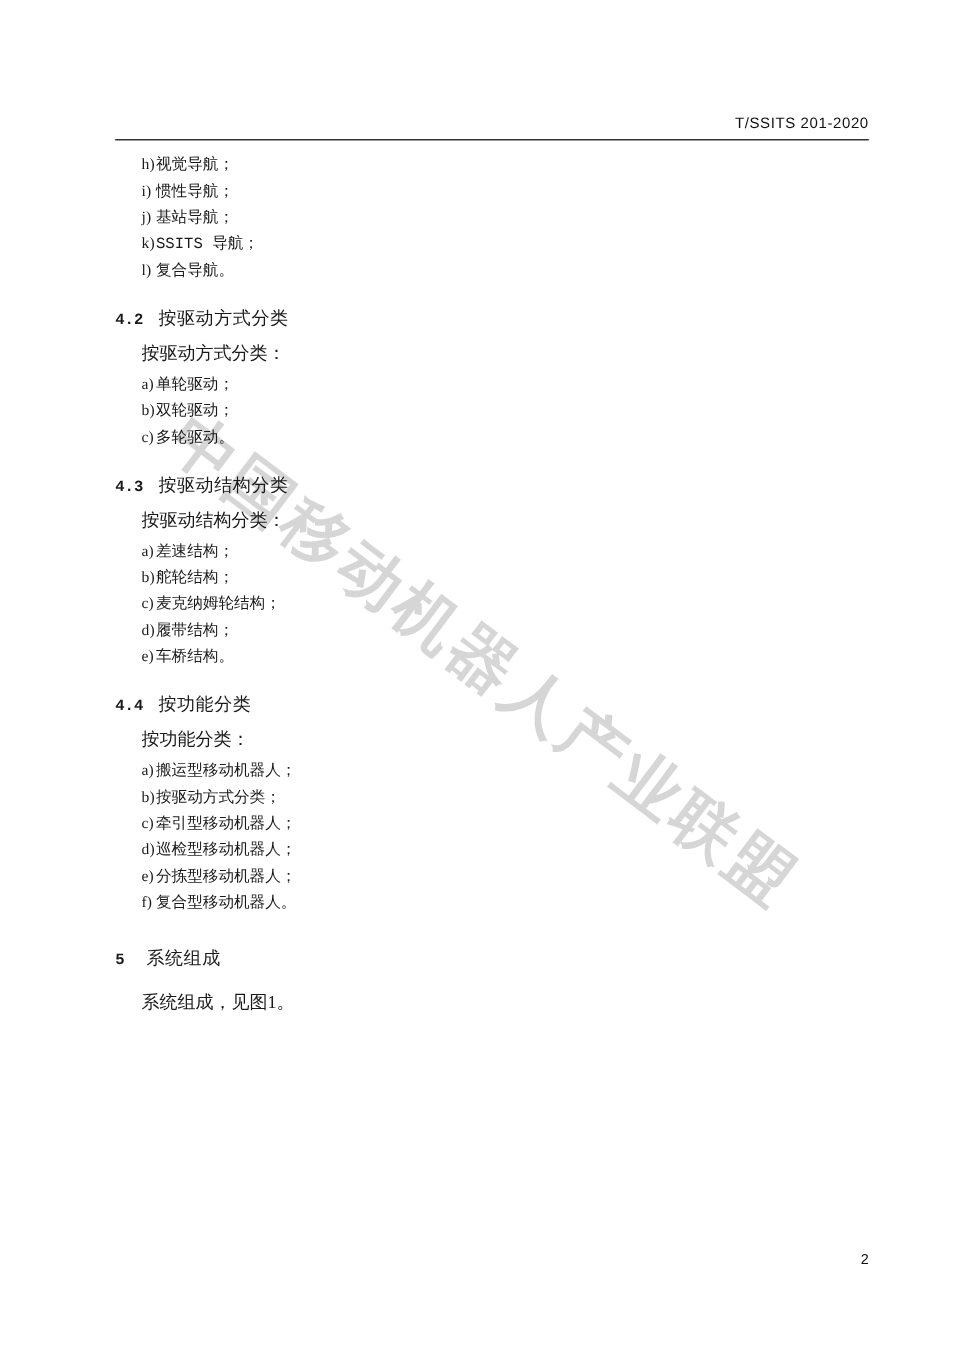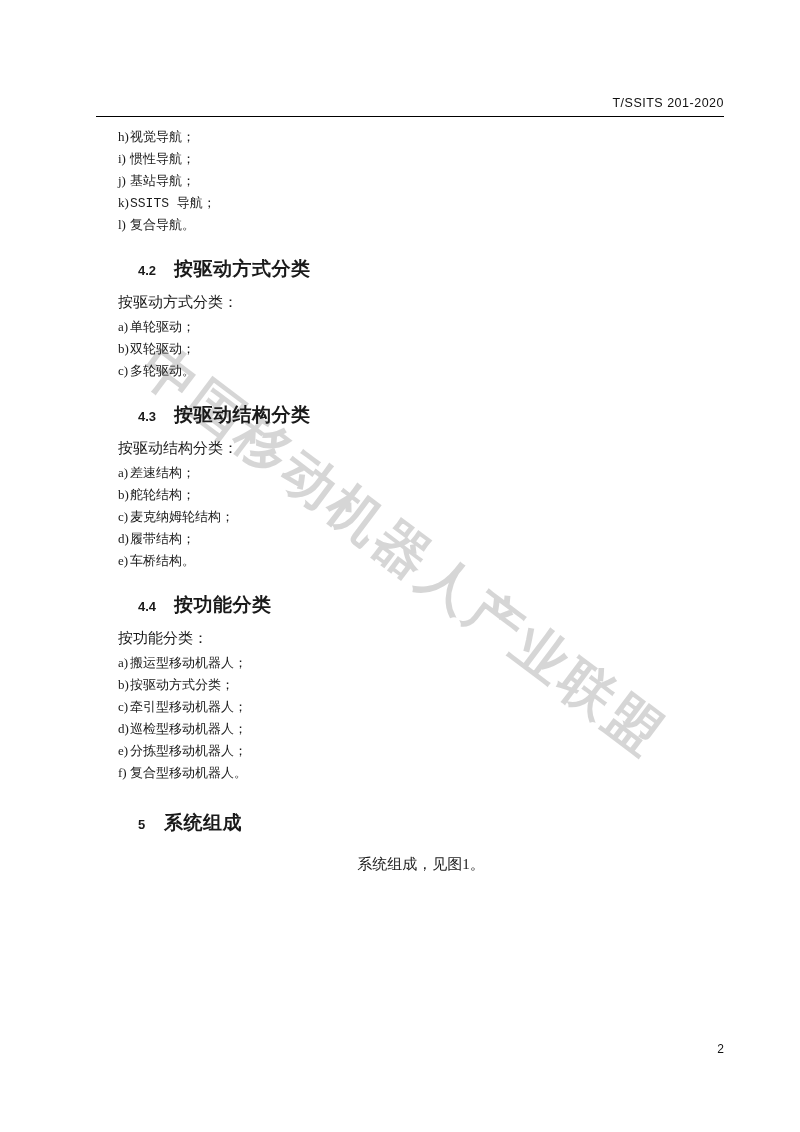--- a/index.html
+++ b/index.html
@@ -76,51 +76,49 @@
     margin-bottom: 0;
   }
   
   .clause {
     display: flex;
     align-items: baseline;
     margin-top: 20px;
     margin-bottom: 10px;
   }
   .clause .num {
-    font-family: Liberation Sans, sans-serif;
+    font-family: Liberation Mono, monospace;
     font-weight: bold;
     font-size: 13px;
     width: 36px;
     flex: 0 0 36px;
-    margin-left: 42px;
   }
   .clause .title {
     font-family: "DejaVu Sans", "Liberation Sans", sans-serif;
-    font-weight: bold;
-    font-size: 19px;
+    font-weight: normal;
+    font-size: 15px;
     letter-spacing: 0.5px;
   }
   .clause.level1 {
     margin-top: 26px;
   }
   .clause.level1 .num {
     width: 26px;
     flex: 0 0 26px;
   }
   
   .para {
     font-family: Liberation Serif, serif;
     font-size: 15px;
     line-height: 21px;
     padding-left: 22px;
     margin-bottom: 3px;
   }
   .para.spaced {
     margin-top: 18px;
-    text-align: center;
   }
   
   .watermark {
     position: absolute;
     left: 170px;
     top: 330px;
     width: 470px;
     height: 430px;
     pointer-events: none;
     font-family: "DejaVu Sans", "Liberation Sans", sans-serif;

